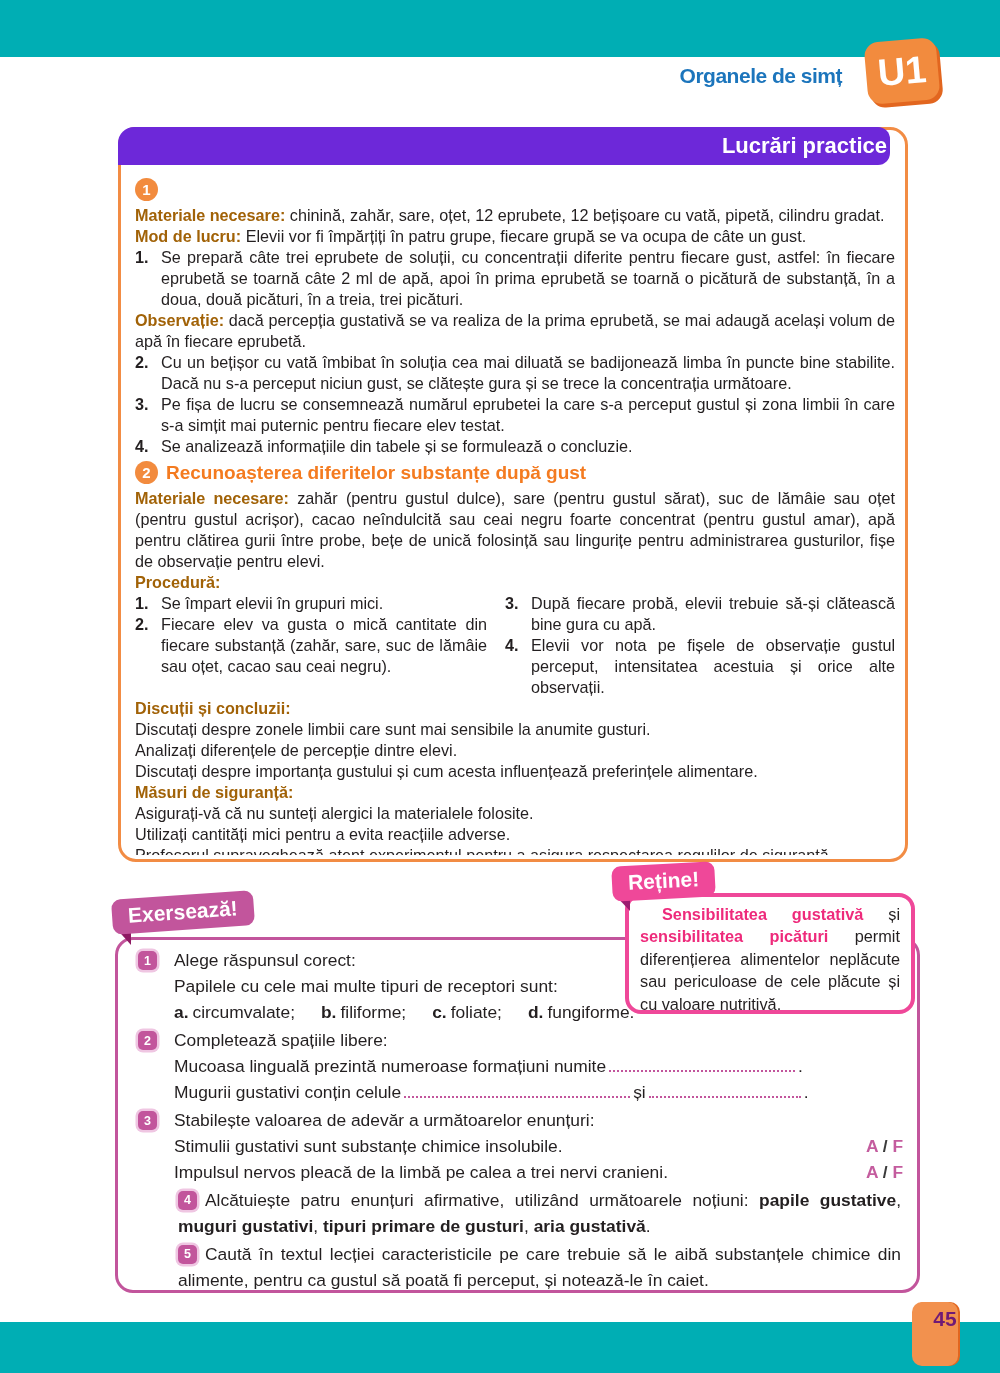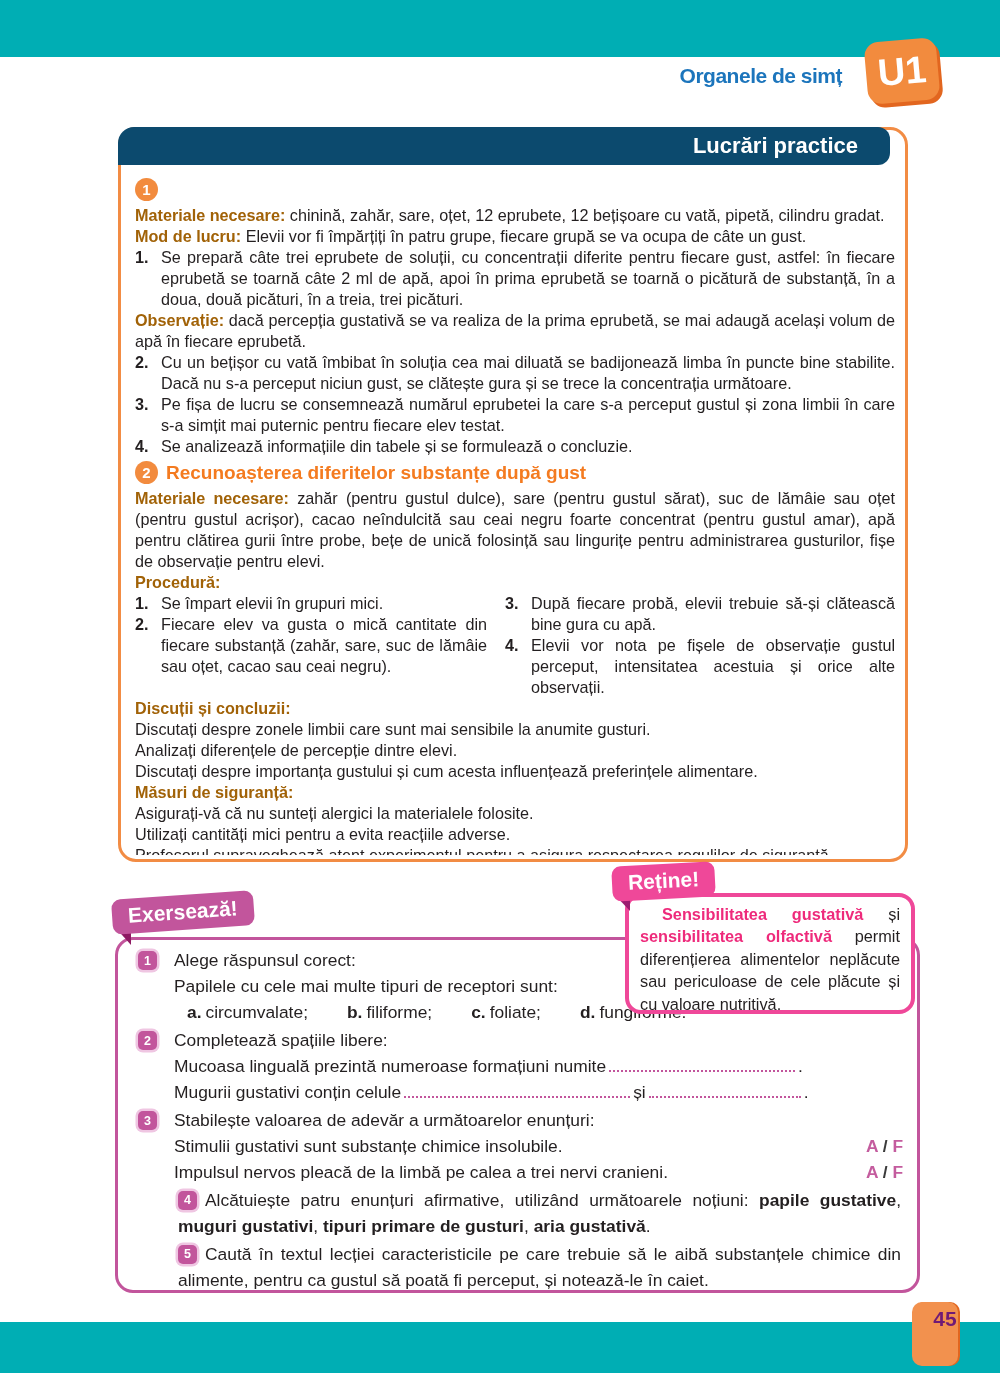--- a/index.html
+++ b/index.html
@@ -17,22 +17,22 @@
     font-size:21px; font-weight:bold; letter-spacing:-0.5px; }
   .u1-badge { position:absolute; left:866px; top:40px; width:72px; height:62px;
     background:#f28b3e; border-radius:14px; transform:rotate(-5deg);
     box-shadow:3px 4px 0 #e2661f; color:#fff; font-size:38px; font-weight:bold;
     display:flex; align-items:center; justify-content:center; }
 
   
   .practice-box { position:absolute; left:118px; top:127px; width:790px; height:735px;
     box-sizing:border-box; border:3px solid #f28c44; border-radius:18px; background:#fff; }
   .practice-tab { position:absolute; top:-3px; left:-3px; right:15px; height:38px;
-    background:#0c4a6e; border-radius:16px 12px 12px 0; color:#fff; font-size:22px;
-    font-weight:bold; text-align:right; line-height:38px; padding-right:32px; }
+    background:#6d28d9; border-radius:16px 12px 12px 0; color:#fff; font-size:22px;
+    font-weight:bold; text-align:right; line-height:38px; padding-right:3px; }
   .practice-content { position:absolute; top:44px; left:14px; right:10px; bottom:4px;
     font-size:16.2px; line-height:21px; text-align:justify; overflow:hidden; }
 
   .sec-head { display:flex; align-items:center; gap:8px; margin:4px 0 4px; }
   .sec-num { width:23px; height:23px; min-width:23px; border-radius:50%; background:#f28b3e;
     color:#fff; font-size:15px; font-weight:bold; display:flex; align-items:center;
     justify-content:center; }
   .sec-title { color:#f47b20; font-size:19px; font-weight:bold; line-height:23px; }
 
   .olabel { color:#a16207; font-weight:bold; }
@@ -63,21 +63,21 @@
   .exercise-box { position:absolute; left:115px; top:937px; width:805px; height:356px;
     box-sizing:border-box; border:3px solid #c2559c; border-radius:18px; background:#fff;
     padding:7px 14px 0 0; font-size:17.4px; line-height:26px; z-index:1; }
   .ex-item { position:relative; padding-left:56px; margin-bottom:2px; }
   .ex-item.flow { padding-left:20px; padding-right:2px; text-align:justify;margin-left:40px; }
   .ex-badge { width:19px; height:19px; border-radius:5px; background:#c2559c;
     box-shadow:0 0 0 2.5px #efc6e2; color:#fff; font-size:12.5px; font-weight:bold;
     display:flex; align-items:center; justify-content:center; }
   .ex-badge.hang { position:absolute; left:20px; top:4px; }
   .ex-badge.inline { display:inline-flex; vertical-align:2px; margin-right:8px; }
-  .opt { margin-right:26px;margin-left:13px; }
+  .opt { margin-right:26px; }
   .opt b { margin-right:4px; }
   .blank { display:inline-block; border-bottom:2px dotted #c2559c; height:14px;
     vertical-align:baseline; margin:0 3px; }
   .af-row { display:flex; }
   .af-row .st { flex:1; }
   .af-val { font-weight:bold; color:#c45c9e; white-space:pre; }
   .af-val .slash { color:#3b3b3b; }
 
   
   .page-tab { position:absolute; left:912px; top:1302px; width:46px; height:64px;
@@ -204,21 +204,21 @@
     <div class="ex-item flow">
       <span class="ex-badge inline">4</span><span>Alcătuiește patru enunțuri afirmative, utilizând următoarele noțiuni: </span><b>papile gustative</b><span>, </span><b>muguri gustativi</b><span>, </span><b>tipuri primare de gusturi</b><span>, </span><b>aria gustativă</b><span>.</span>
     </div>
 
     <div class="ex-item flow">
       <span class="ex-badge inline">5</span><span>Caută în textul lecției caracteristicile pe care trebuie să le aibă substanțele chimice din alimente, pentru ca gustul să poată fi perceput, și notează-le în caiet.</span>
     </div>
   </div>
 
   <div class="retine-box">
-    <p><span class="pinkbold">Sensibilitatea gustativă</span><span> și </span><span class="pinkbold">sensibilitatea olfactivă</span><span> permit diferențierea alimentelor neplăcute sau periculoase de cele plăcute și cu valoare nutritivă.</span></p>
+    <p><span class="pinkbold">Sensibilitatea gustativă</span><span> și </span><span class="pinkbold">sensibilitatea picături</span><span> permit diferențierea alimentelor neplăcute sau periculoase de cele plăcute și cu valoare nutritivă.</span></p>
   </div>
 
   <div class="fold retine"></div>
   <div class="ribbon retine">Reține!</div>
 
   <div class="fold exerseaza"></div>
   <div class="ribbon exerseaza">Exersează!</div>
 
   <div class="page-tab">45</div>
 

